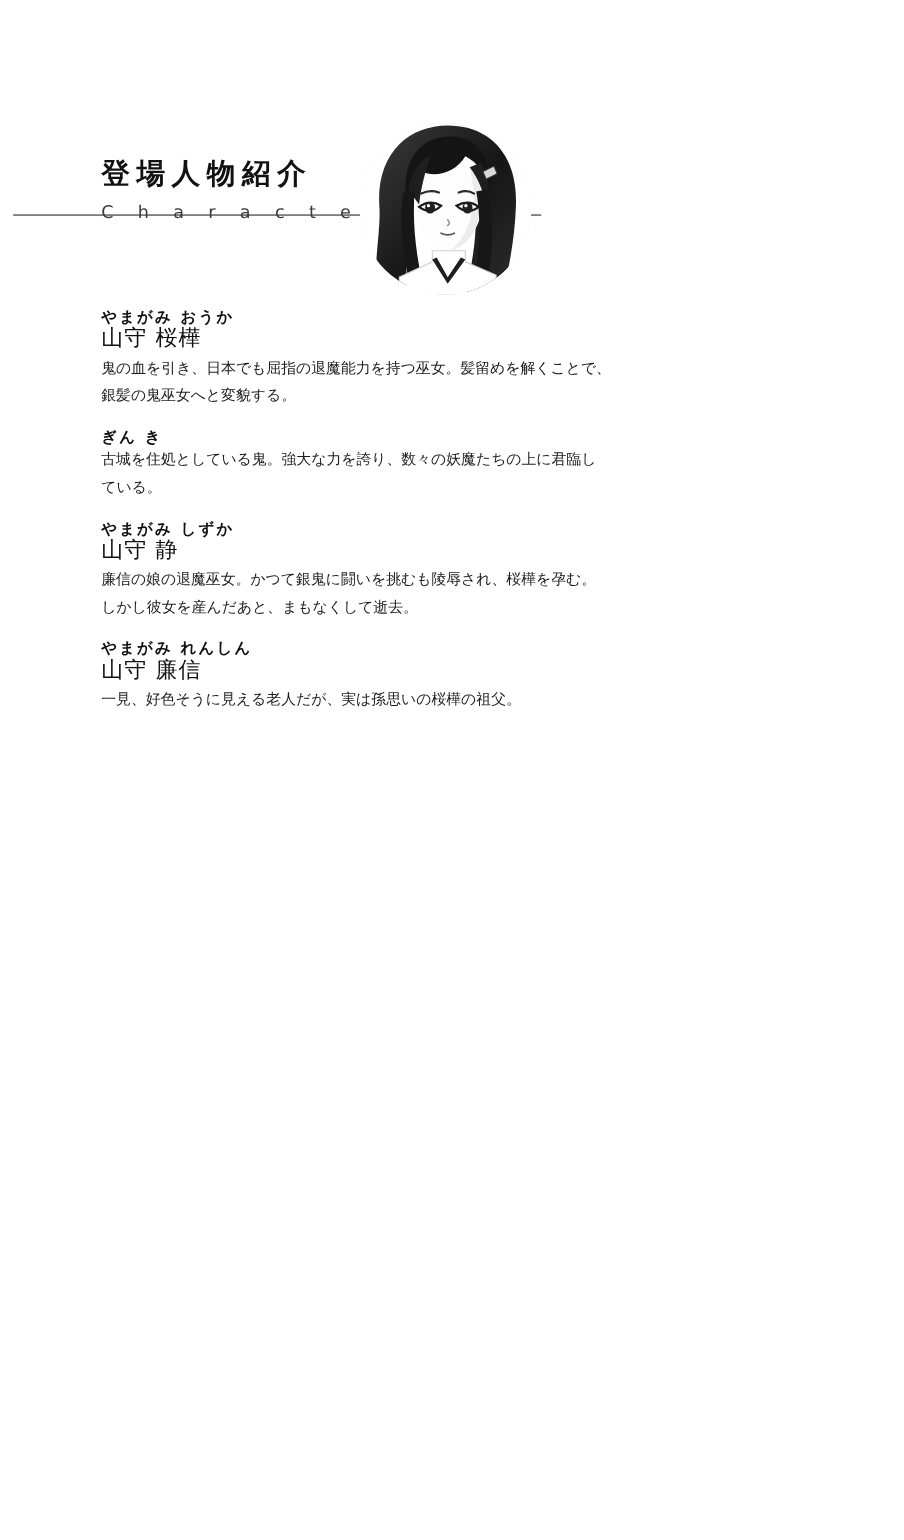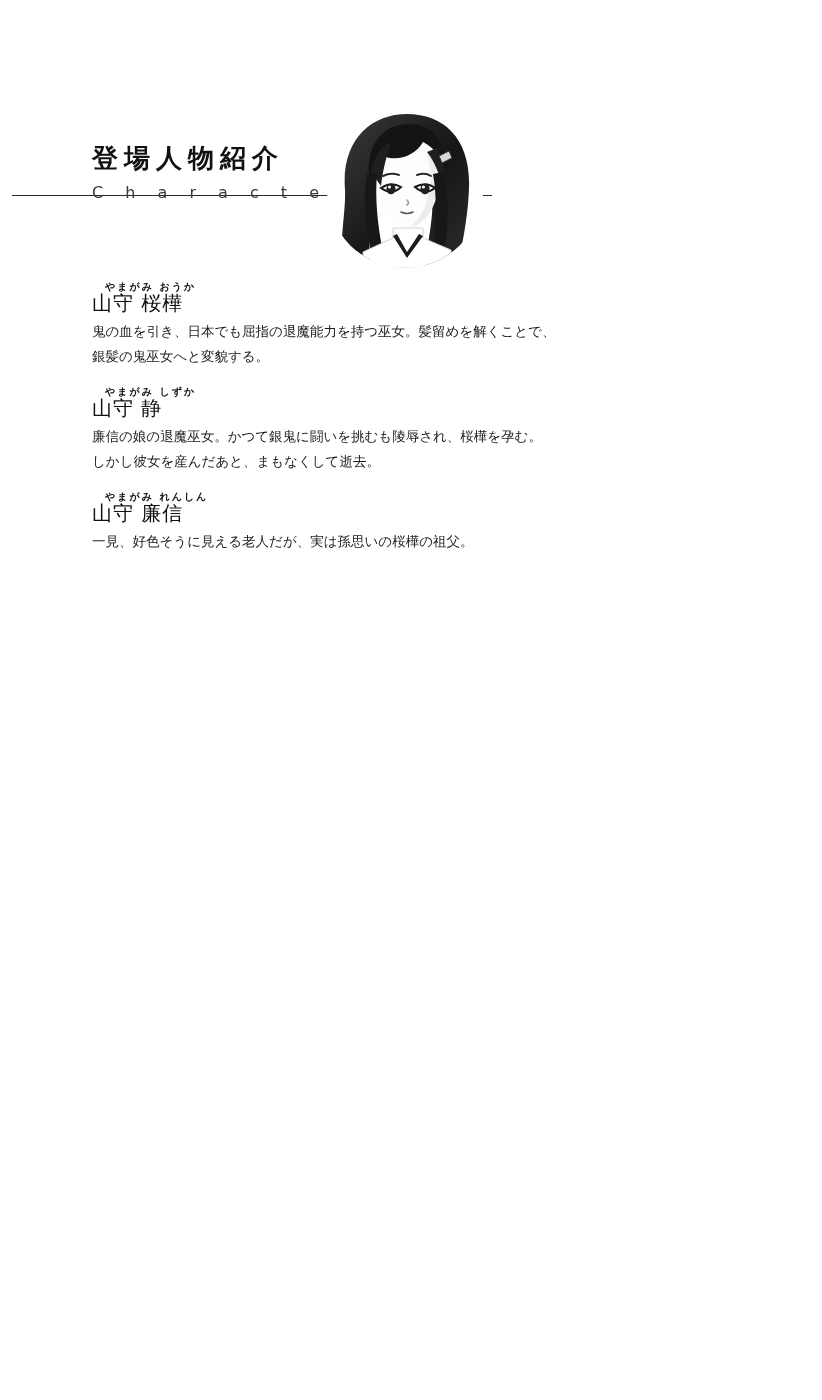--- a/index.html
+++ b/index.html
@@ -78,27 +78,26 @@
   }
   .char {
     margin-bottom: 18px;
   }
   .char-name-wrap {
     position: relative;
     line-height: 1;
   }
   .furigana {
     font-family: "DejaVu Sans", "Liberation Sans", sans-serif;
-    font-size: 10px;
+    font-size: 14px;
     font-weight: bold;
     letter-spacing: 2px;
     color: #111;
     margin-bottom: 1px;
     display: block;
-    margin-left: 13px;
   }
   .char-name {
     font-family: "DejaVu Serif", "Liberation Serif", serif;
     font-weight: normal;
     font-size: 20px;
     letter-spacing: 1px;
     color: #111;
     display: block;
     margin-bottom: 6px;
   }
@@ -179,21 +178,24 @@
     <div class="char-name-wrap">
       <span class="furigana">やまがみ おうか</span>
       <span class="char-name">山守 桜樺</span>
     </div>
     <div class="char-desc">鬼の血を引き、日本でも屈指の退魔能力を持つ巫女。髪留めを解くことで、
 銀髪の鬼巫女へと変貌する。</div>
   </div>
 
   <div class="char">
     <div class="char-name-wrap">
-    </div>
+      <span class="furigana">ぎん き</span>
+    </div>
+    <div class="char-desc wide">古城を住処としている鬼。強大な力を誇り、数々の妖魔たちの上に君臨し
+ている。</div>
   </div>
 
   <div class="char">
     <div class="char-name-wrap">
       <span class="furigana">やまがみ しずか</span>
       <span class="char-name">山守 静</span>
     </div>
     <div class="char-desc wide">廉信の娘の退魔巫女。かつて銀鬼に闘いを挑むも陵辱され、桜樺を孕む。
 しかし彼女を産んだあと、まもなくして逝去。</div>
   </div>

